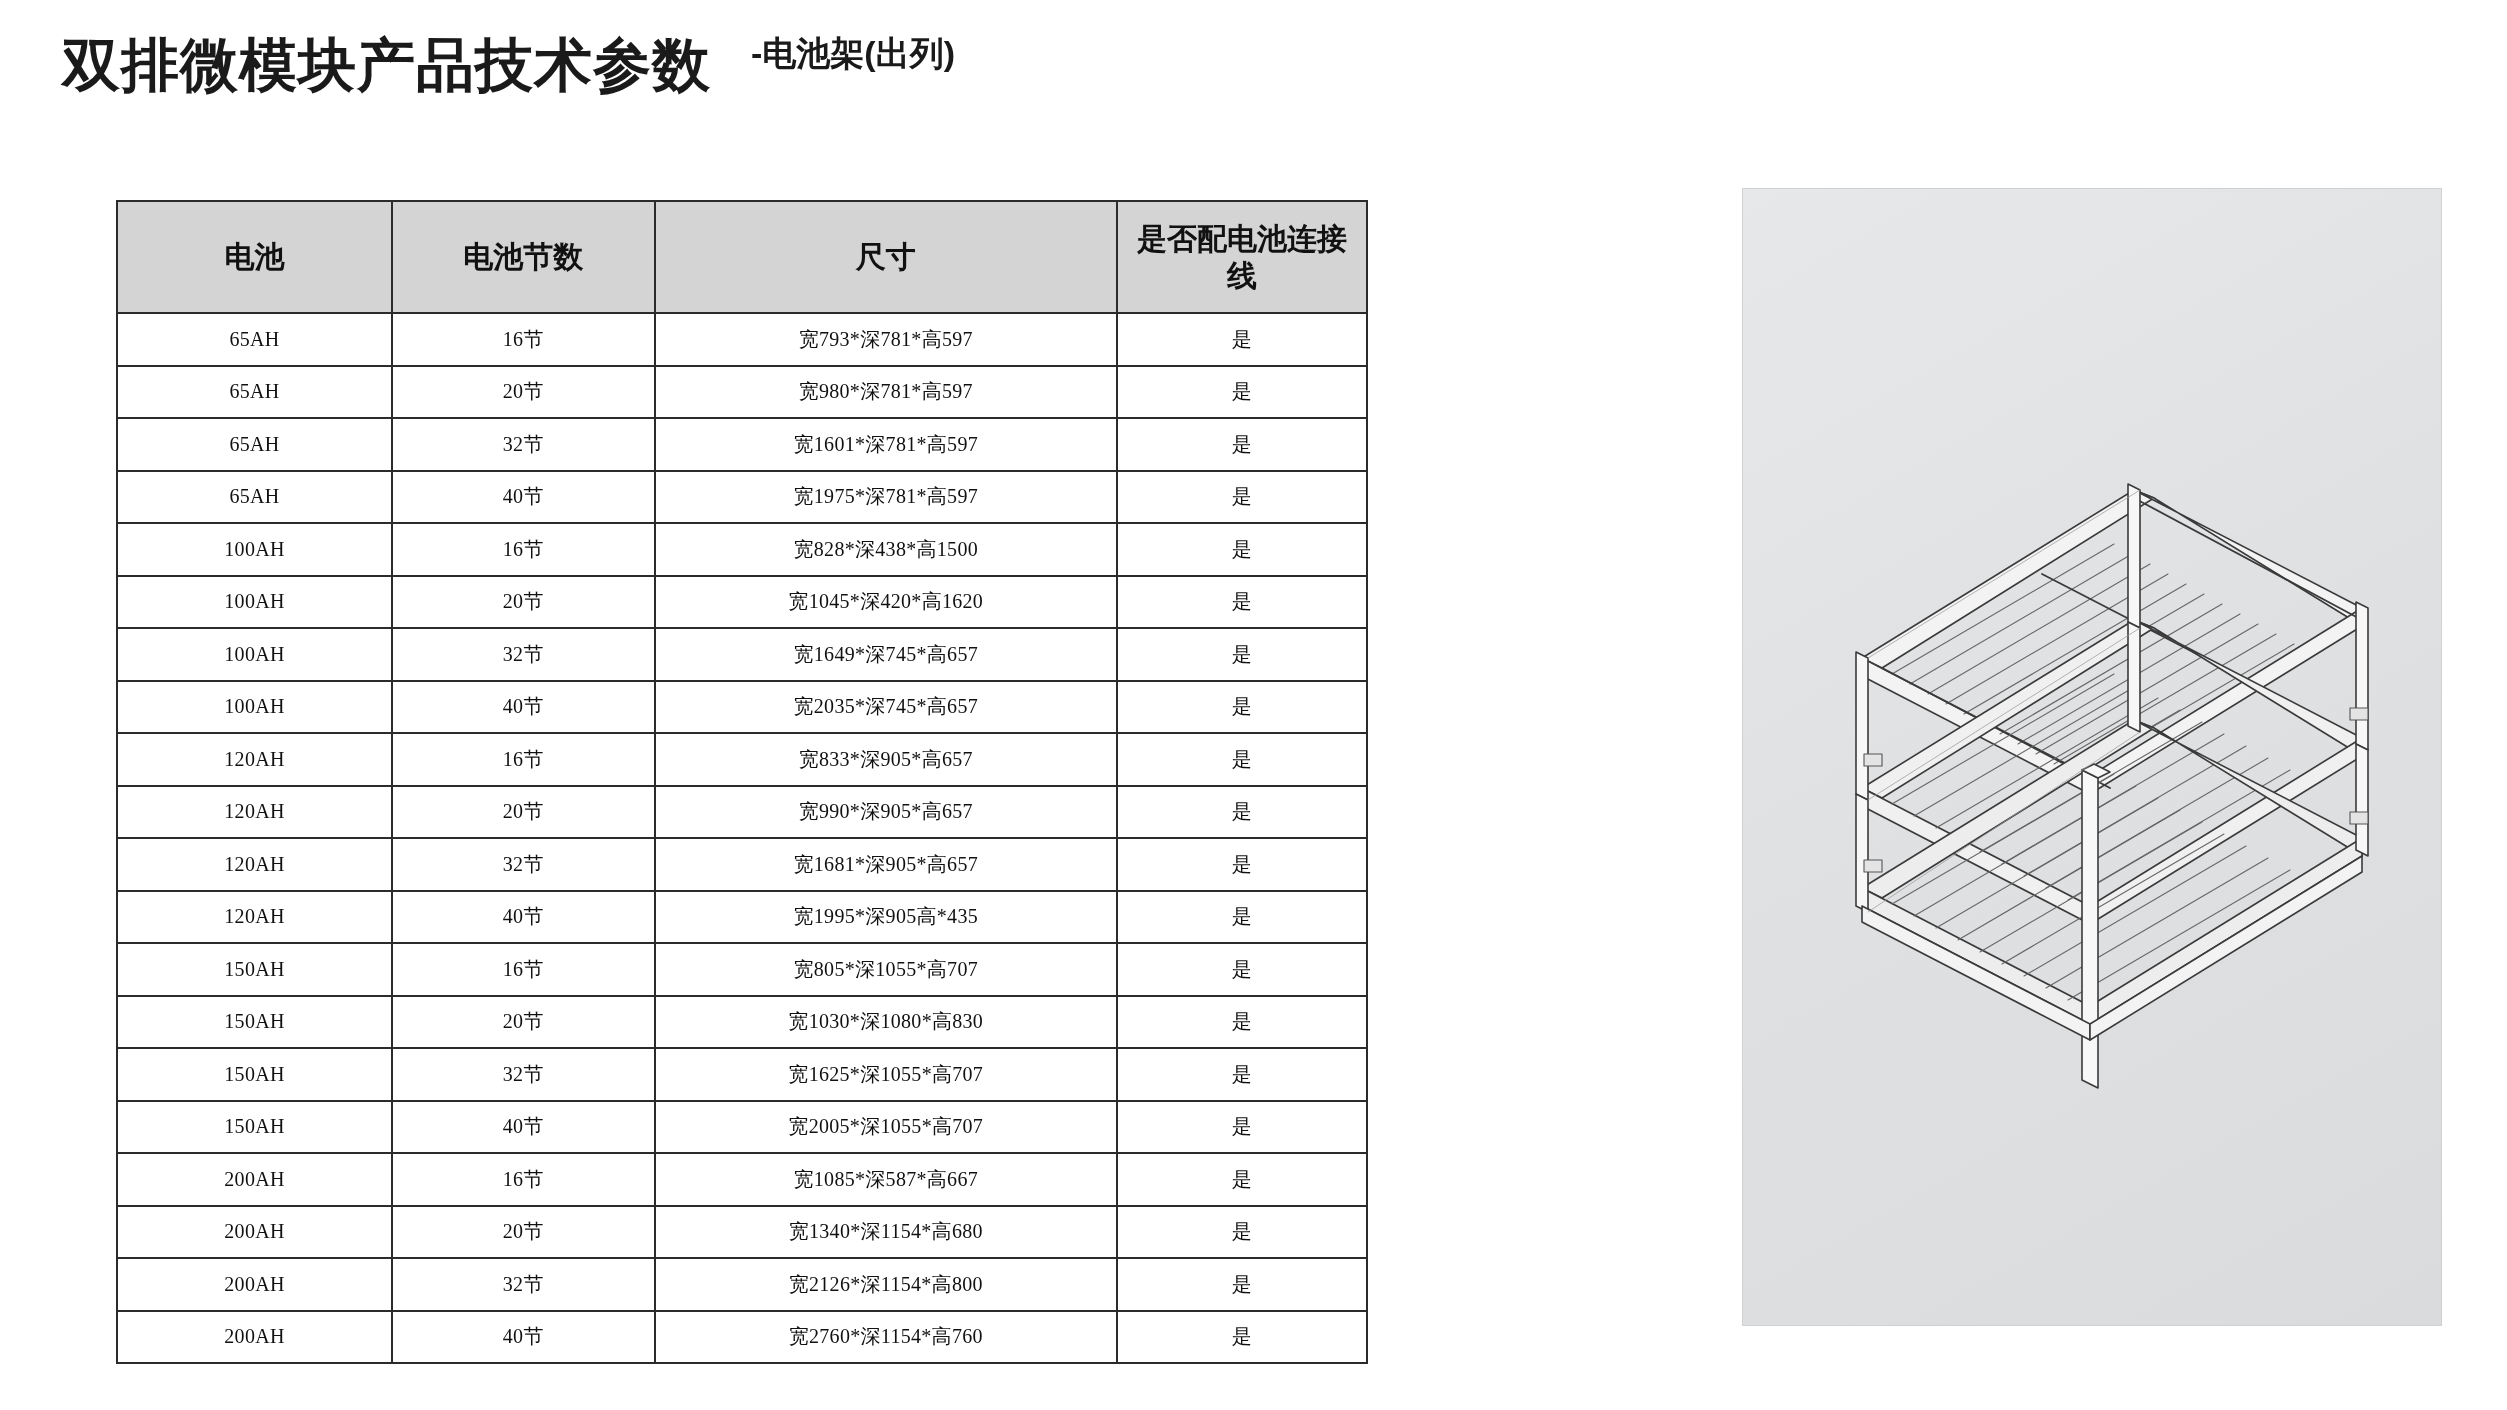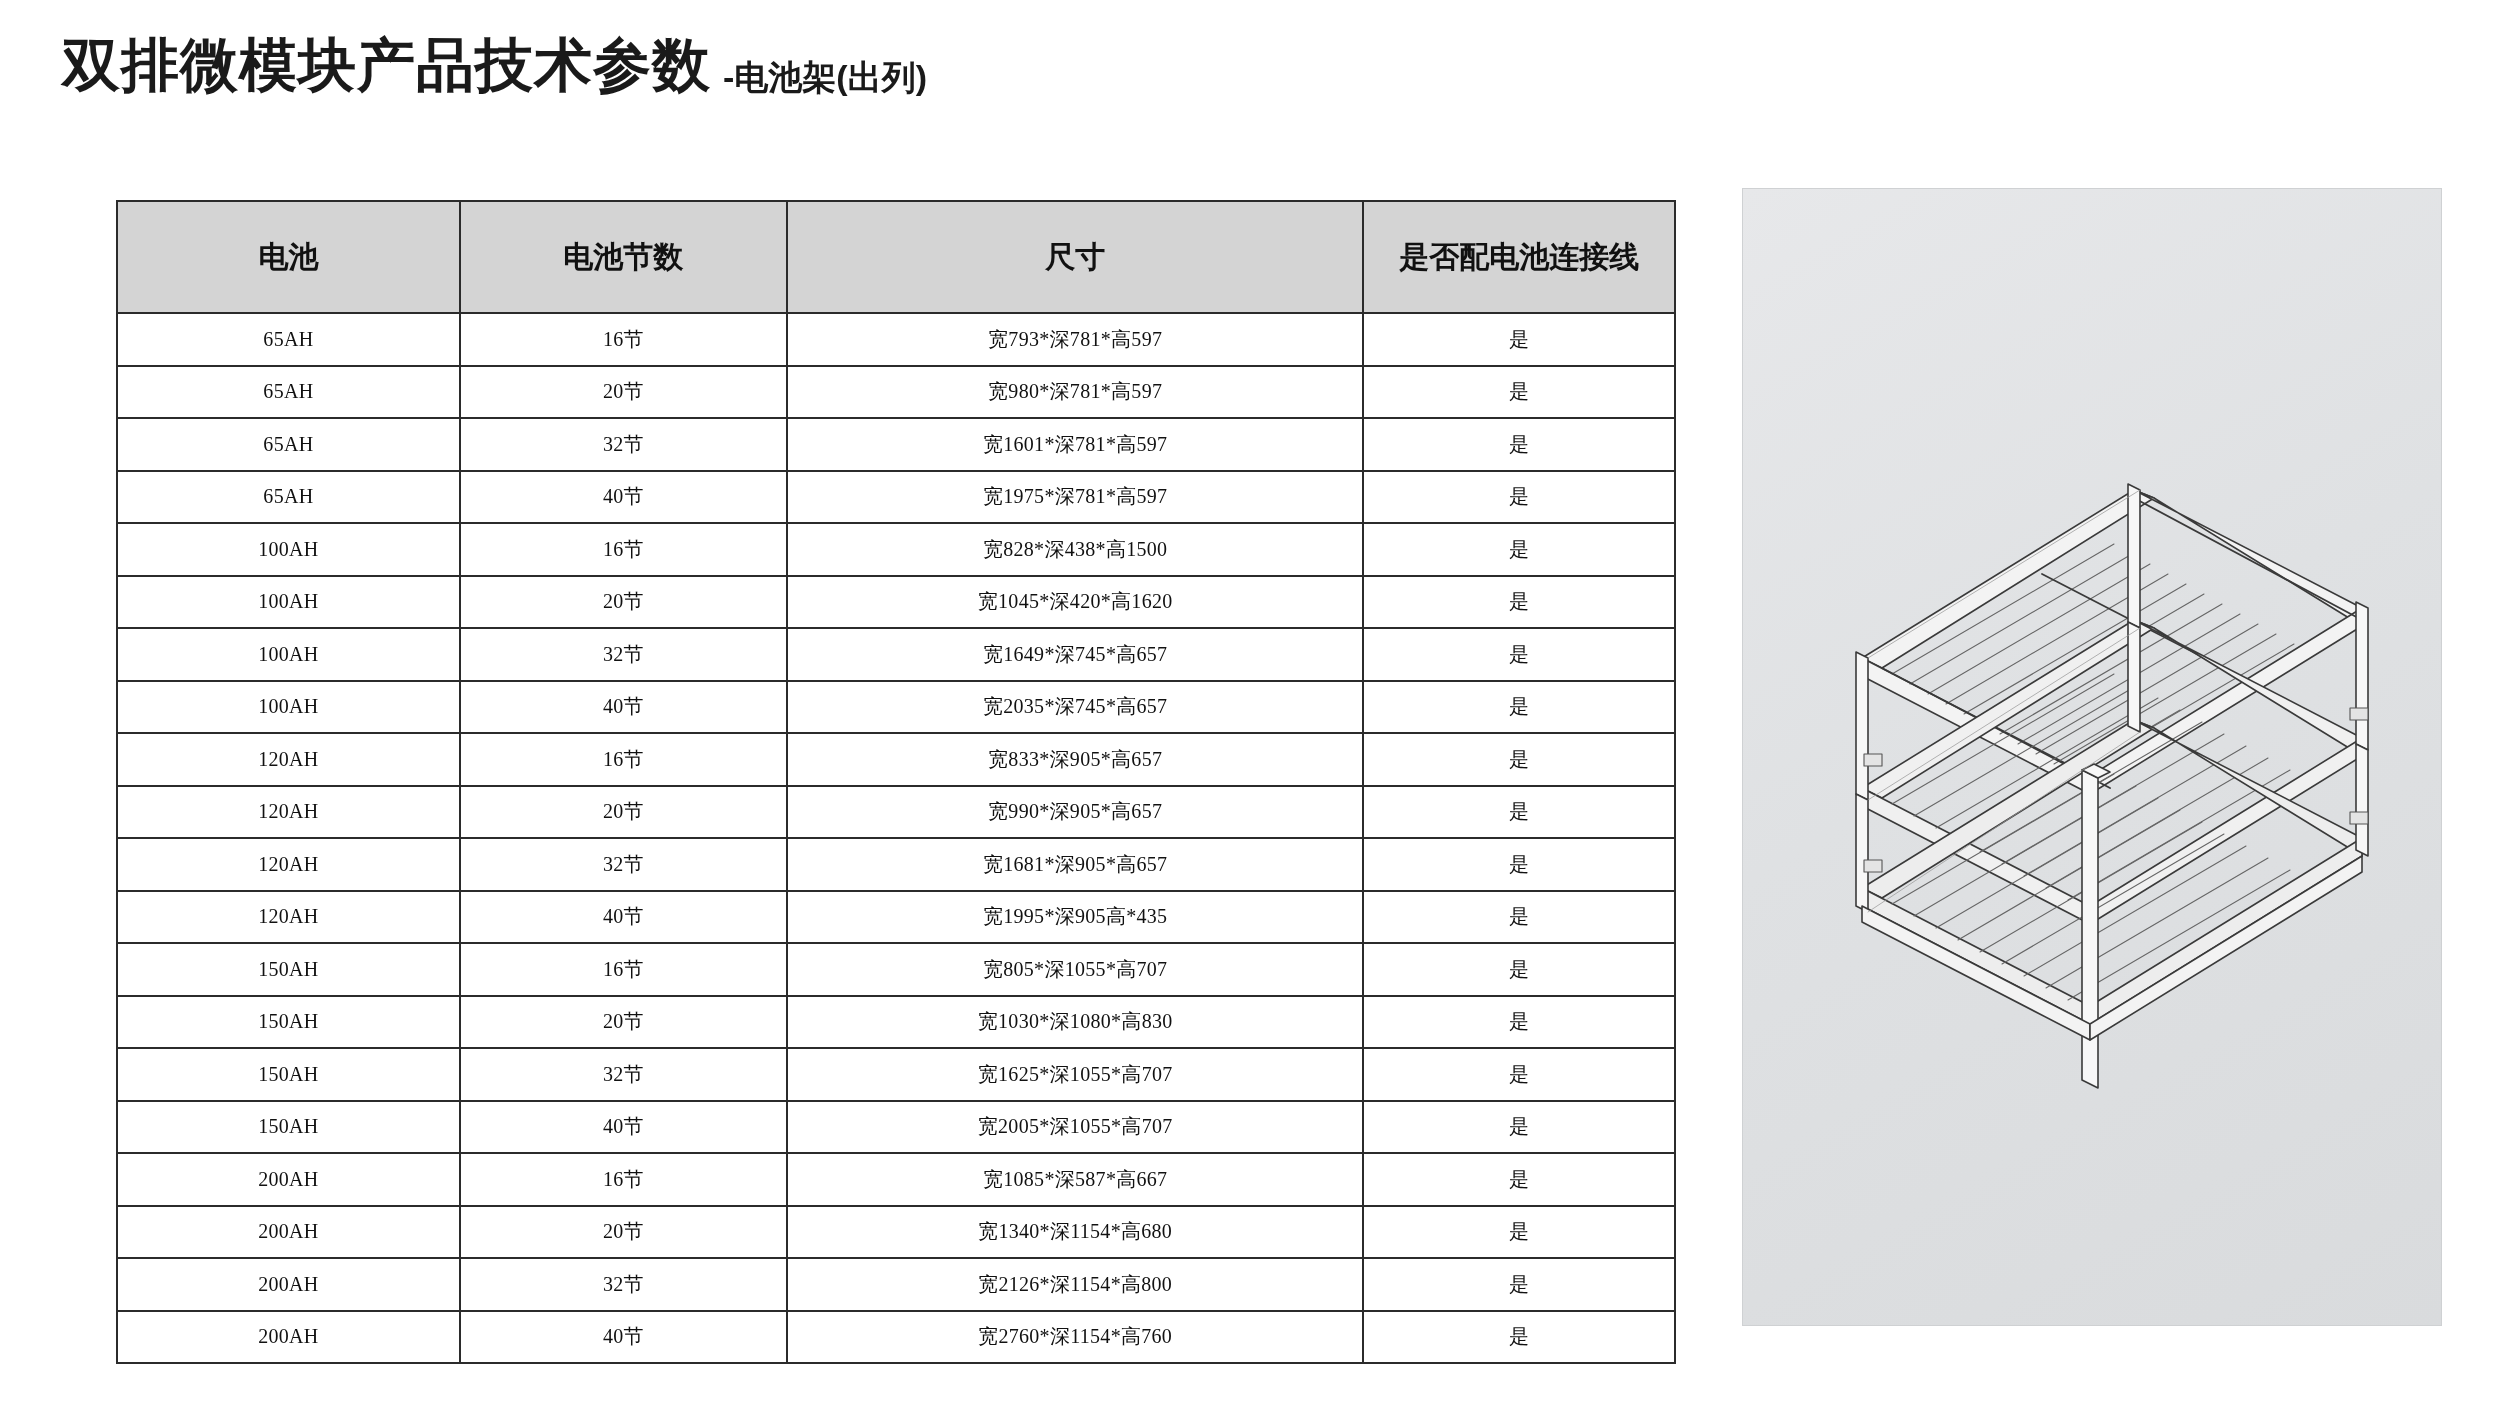--- a/index.html
+++ b/index.html
@@ -15,21 +15,22 @@
     overflow: hidden;
   }
 
   
   #title-block {
     position: absolute;
     left: 62px;
     top: 36px;
     white-space: nowrap;
     display: flex;
-    align-items: flex-end;
+    align-items: flex-start;
+    gap: 28px;
   }
   #title-main {
     font-family: "Liberation Sans", sans-serif;
     font-weight: bold;
     font-size: 58px;
     color: #1a1a1a;
     letter-spacing: 1px;
     line-height: 1;
   }
   #title-sub {
@@ -39,21 +40,21 @@
     color: #1a1a1a;
     line-height: 1;
     margin-left: 12px;
   }
 
   
   #spec-table-wrap {
     position: absolute;
     left: 116px;
     top: 200px;
-    width: 1560px;
+    width: 1252px;
   }
   table.spec {
     border-collapse: collapse;
     width: 100%;
     table-layout: fixed;
   }
   table.spec th, table.spec td {
     border: 2px solid #2b2b2b;
     text-align: center;
     vertical-align: middle;

